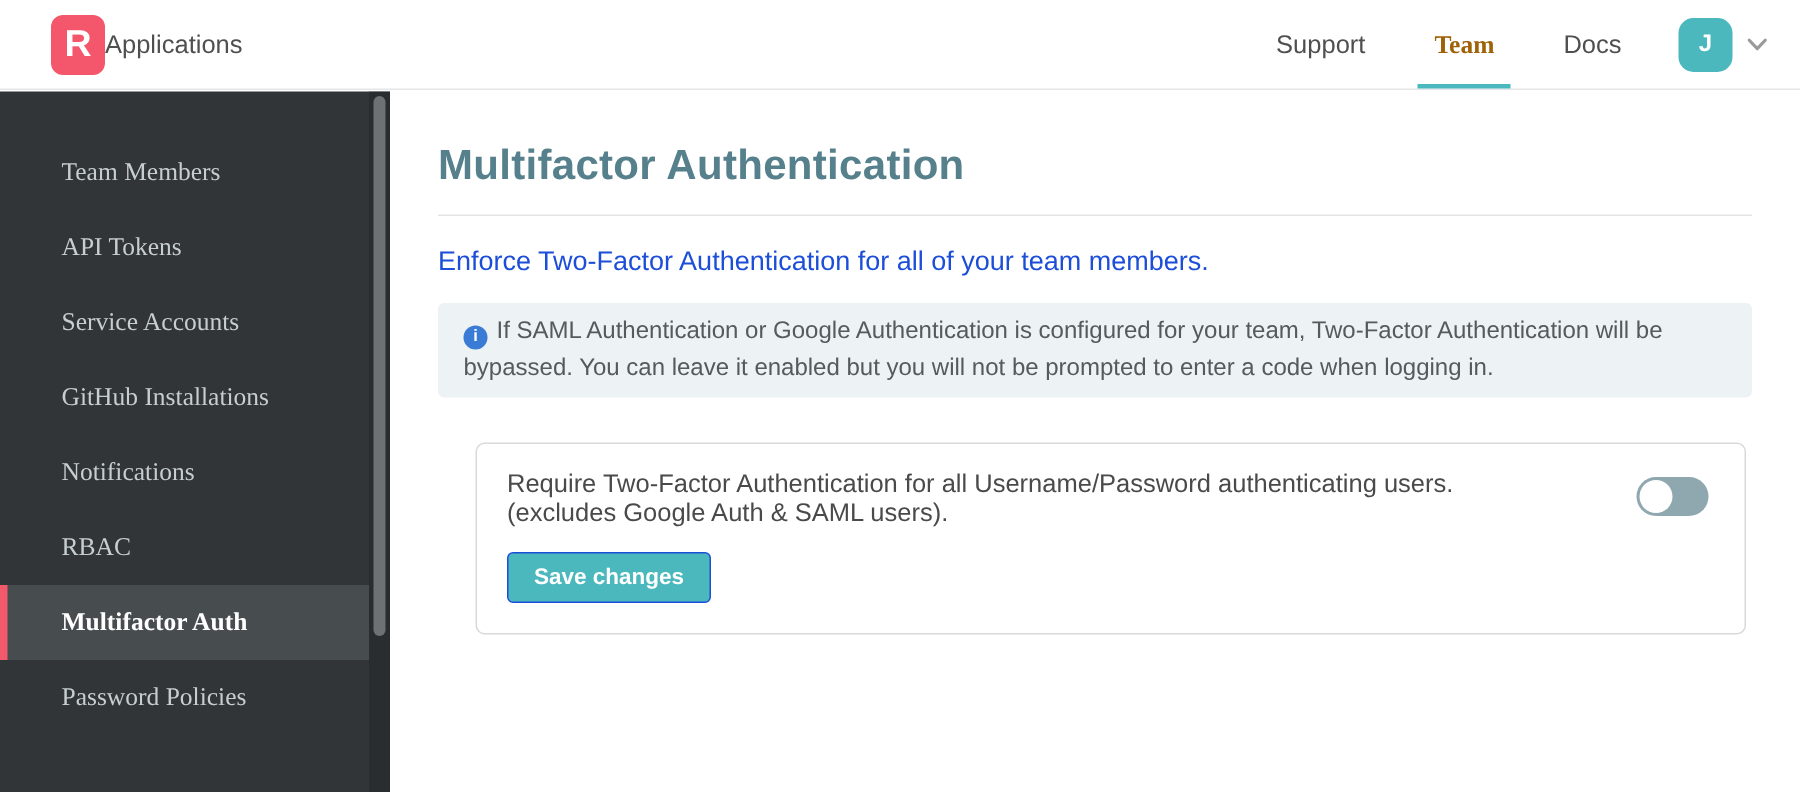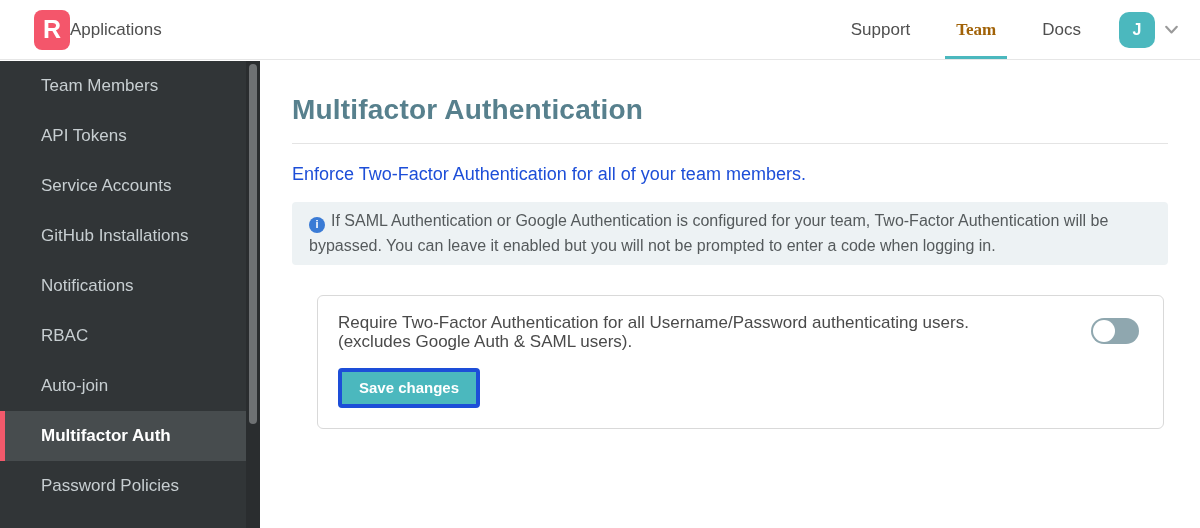--- a/index.html
+++ b/index.html
@@ -56,21 +56,23 @@
     color: #ffffff; font-size: 16px; font-weight: bold;
     cursor: pointer;
   }
   .caret { margin-left: 8px; display: flex; align-items: center; cursor: pointer; }
 
   
   .sidebar {
     position: absolute; top: 61px; left: 0; bottom: 0;
     width: 260px;
     background: #313537;
+    padding-top: 29px;
     overflow: hidden;
+    font-family: Liberation Serif, serif;
   }
   .side-track {
     position: absolute; top: 0; right: 0; bottom: 0;
     width: 14px; background: #2a2d2f;
   }
   .side-thumb {
     position: absolute; top: 3px; right: 3px;
     width: 8px; height: 360px;
     background: #6e7173; border-radius: 4px;
     cursor: pointer;
@@ -144,21 +146,21 @@
   }
   .toggle .knob {
     position: absolute; top: 2px; left: 2px;
     width: 22px; height: 22px;
     background: #ffffff; border-radius: 50%;
   }
   .save-btn {
     margin-top: 17px;
     display: inline-block;
     background: #4bb8be;
-    border: 4px solid #1d4ed8;
+    border: 1px solid #1d4ed8;
     border-radius: 4px;
     color: #ffffff; font-weight: bold; font-size: 15px;
     font-family: "Liberation Sans", sans-serif;
     padding: 7px 17px 8px 17px;
     cursor: pointer;
   }
 </style>
 </head>
 <body>
 
@@ -205,23 +207,20 @@
     <span>Service Accounts</span>
   </div>
   <div class="side-item">
     <span>GitHub Installations</span>
   </div>
   <div class="side-item">
     <span>Notifications</span>
   </div>
   <div class="side-item">
     <span>RBAC</span>
-  </div>
-  <div class="side-item">
-    <span>Auto-join</span>
   </div>
   <div class="side-item active">
     <span>Multifactor Auth</span>
   </div>
   <div class="side-item">
     <span>Password Policies</span>
   </div>
 
   <div class="side-track"></div>
   <div class="side-thumb"></div>

